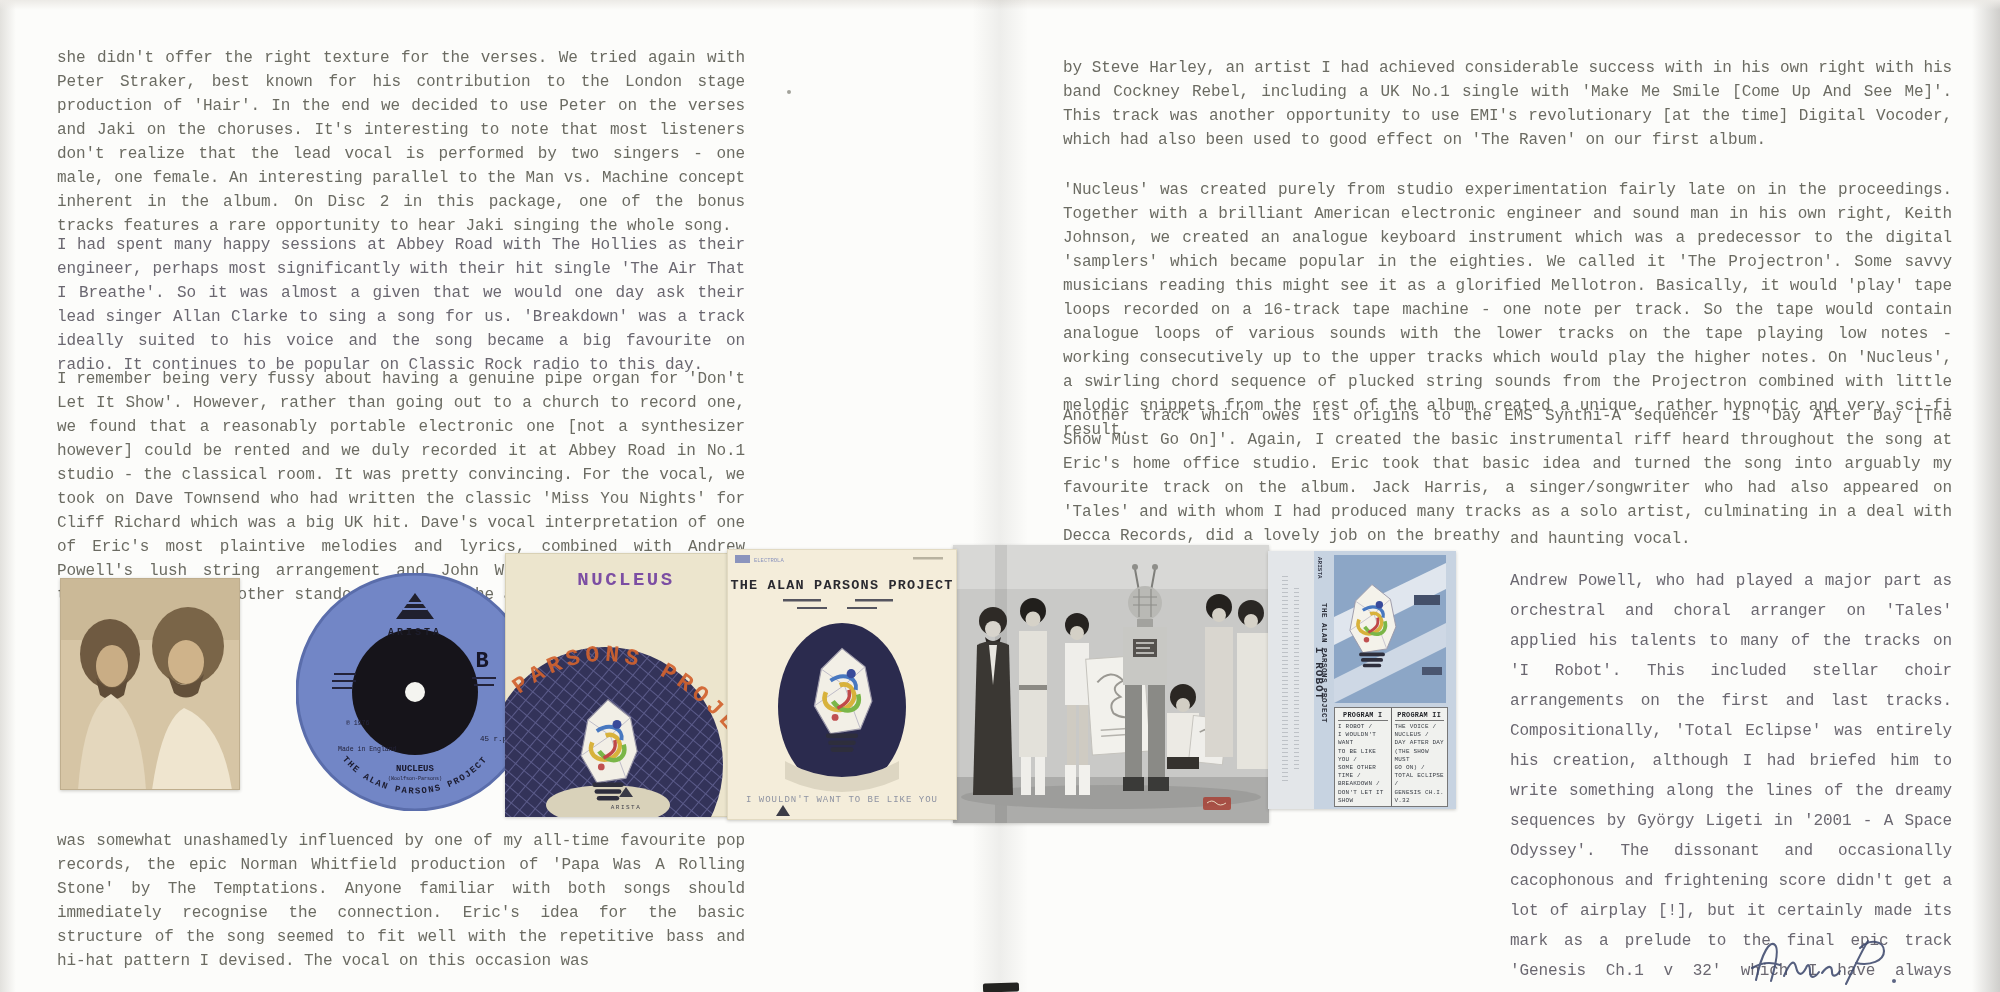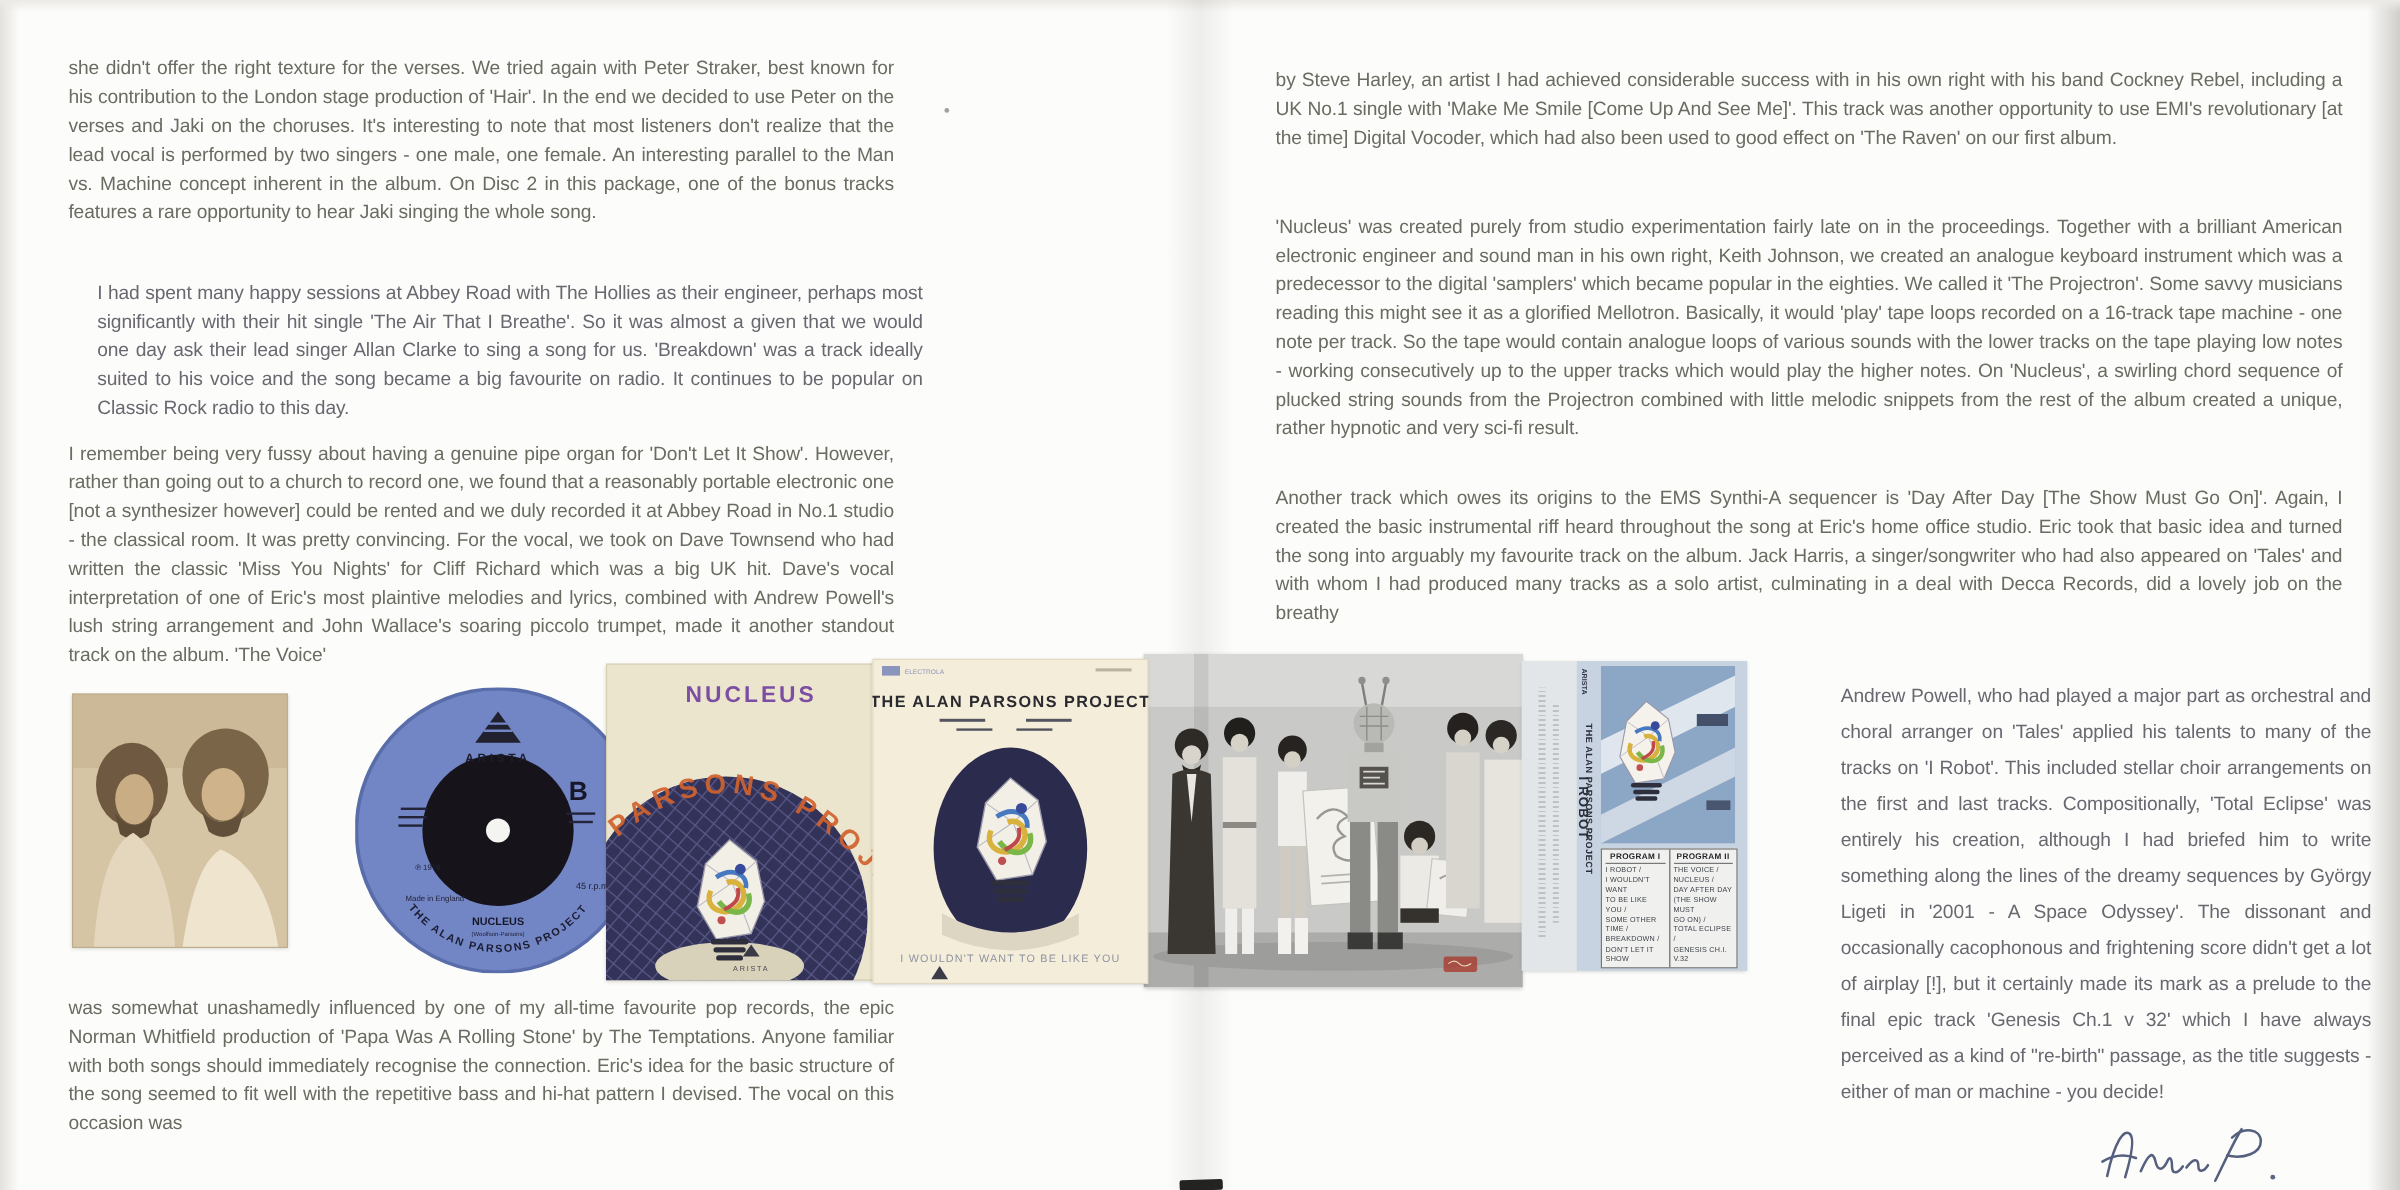--- a/index.html
+++ b/index.html
@@ -1,33 +1,33 @@
 <!DOCTYPE html>
 <html><head>
 <meta charset="utf-8">
 <style>
   html,body{margin:0;padding:0;}
   body{width:2000px;height:992px;position:relative;overflow:hidden;
        background:#fcfcfa;font-family:"Liberation Sans",sans-serif;}
-  .spread{position:absolute;inset:0;}
+  .spread{position:absolute;inset:0;font-family:Liberation Mono, monospace;}
   .edge-left{position:absolute;left:0;top:0;width:16px;height:100%;
     background:linear-gradient(to right,#e2e1dd,rgba(255,255,255,0));}
   .edge-right{position:absolute;right:0;top:0;width:28px;height:100%;
     background:linear-gradient(to left,#cfcecb,rgba(255,255,255,0));}
   .edge-top{position:absolute;left:0;top:0;width:100%;height:10px;
     background:linear-gradient(to bottom,#eceae6,rgba(255,255,255,0));}
   .fold{position:absolute;left:972px;top:0;width:56px;height:100%;
     background:linear-gradient(to right,rgba(255,255,255,0),rgba(110,110,105,.10) 50%,rgba(255,255,255,0));}
   .fold-notch{position:absolute;left:983px;top:983px;width:36px;height:9px;
     background:#232321;border-radius:2px;transform:rotate(-2deg);}
   .speck{position:absolute;width:4px;height:4px;border-radius:50%;background:#a2a29a;}
 
   .para{position:absolute;font-size:16px;line-height:24px;color:#6b6b62;
         text-align:justify;letter-spacing:-0.1px;}
-  .tint-purple{color:#6a6770;margin-left:24px;}
+  .tint-purple{color:#6a6770;}
   .col-para{line-height:30px;}
 
   .artifact{position:absolute;}
   .shadowed{box-shadow:0 1px 3px rgba(60,60,50,.25);}
 
   
   .cassette{background:#e3e6e9;}
   .cass-stripe{position:absolute;background:repeating-linear-gradient(0deg,
       rgba(92,98,110,.28) 0 1.5px,transparent 1.5px 4px);}
   .cass-card{position:absolute;left:46px;top:0;width:142px;height:258px;background:#c7d3e1;}
@@ -54,20 +54,21 @@
   <div class="speck" style="left:787px;top:90px;"></div>
 
   <div class="para" style="left:57px;top:46px;width:688px;">she didn't offer the right texture for the verses. We tried again with Peter Straker, best known for his contribution to the London stage production of 'Hair'. In the end we decided to use Peter on the verses and Jaki on the choruses. It's interesting to note that most listeners don't realize that the lead vocal is performed by two singers - one male, one female. An interesting parallel to the Man vs. Machine concept inherent in the album. On Disc 2 in this package, one of the bonus tracks features a rare opportunity to hear Jaki singing the whole song.</div>
   <div class="para tint-purple" style="left:57px;top:233px;width:688px;">I had spent many happy sessions at Abbey Road with The Hollies as their engineer, perhaps most significantly with their hit single 'The Air That I Breathe'. So it was almost a given that we would one day ask their lead singer Allan Clarke to sing a song for us. 'Breakdown' was a track ideally suited to his voice and the song became a big favourite on radio. It continues to be popular on Classic Rock radio to this day.</div>
   <div class="para" style="left:57px;top:367px;width:688px;">I remember being very fussy about having a genuine pipe organ for 'Don't Let It Show'. However, rather than going out to a church to record one, we found that a reasonably portable electronic one [not a synthesizer however] could be rented and we duly recorded it at Abbey Road in No.1 studio - the classical room. It was pretty convincing. For the vocal, we took on Dave Townsend who had written the classic 'Miss You Nights' for Cliff Richard which was a big UK hit. Dave's vocal interpretation of one of Eric's most plaintive melodies and lyrics, combined with Andrew Powell's lush string arrangement and John Wallace's soaring piccolo trumpet, made it another standout track on the album. 'The Voice'</div>
   <div class="para" style="left:57px;top:829px;width:688px;">was somewhat unashamedly influenced by one of my all-time favourite pop records, the epic Norman Whitfield production of 'Papa Was A Rolling Stone' by The Temptations. Anyone familiar with both songs should immediately recognise the connection. Eric's idea for the basic structure of the song seemed to fit well with the repetitive bass and hi-hat pattern I devised. The vocal on this occasion was</div>
 
   <div class="para" style="left:1063px;top:56px;width:889px;">by Steve Harley, an artist I had achieved considerable success with in his own right with his band Cockney Rebel, including a UK No.1 single with 'Make Me Smile [Come Up And See Me]'. This track was another opportunity to use EMI's revolutionary [at the time] Digital Vocoder, which had also been used to good effect on 'The Raven' on our first album.</div>
   <div class="para" style="left:1063px;top:178px;width:889px;">'Nucleus' was created purely from studio experimentation fairly late on in the proceedings. Together with a brilliant American electronic engineer and sound man in his own right, Keith Johnson, we created an analogue keyboard instrument which was a predecessor to the digital 'samplers' which became popular in the eighties. We called it 'The Projectron'. Some savvy musicians reading this might see it as a glorified Mellotron. Basically, it would 'play' tape loops recorded on a 16-track tape machine - one note per track. So the tape would contain analogue loops of various sounds with the lower tracks on the tape playing low notes - working consecutively up to the upper tracks which would play the higher notes. On 'Nucleus', a swirling chord sequence of plucked string sounds from the Projectron combined with little melodic snippets from the rest of the album created a unique, rather hypnotic and very sci-fi result.</div>
   <div class="para" style="left:1063px;top:404px;width:889px;">Another track which owes its origins to the EMS Synthi-A sequencer is 'Day After Day [The Show Must Go On]'.  Again, I created the basic instrumental riff heard throughout the song at Eric's home office studio. Eric took that basic idea and turned the song into arguably my favourite track on the album. Jack Harris, a singer/songwriter who had also appeared on 'Tales' and with whom I had produced many tracks as a solo artist, culminating in a deal with Decca Records, did a lovely job on the breathy</div>
+  <div class="para" style="left:1510px;top:527px;width:442px;text-align:left;">and haunting vocal.</div>
   <div class="para col-para tint-purple" style="left:1510px;top:566px;width:442px;">Andrew Powell, who had played a major part as orchestral and choral arranger on 'Tales' applied his talents to many of the tracks on 'I Robot'. This included stellar choir arrangements on the first and last tracks. Compositionally, 'Total Eclipse' was entirely his creation, although I had briefed him to write something along the lines of the dreamy sequences by György Ligeti in '2001 - A Space Odyssey'. The dissonant and occasionally cacophonous and frightening score didn't get a lot of airplay [!], but it certainly made its mark as a prelude to the final epic track 'Genesis Ch.1 v 32' which I have always perceived as a kind of "re-birth" passage, as the title suggests - either of man or machine - you decide!</div>
 
   <div class="artifact" style="left:1742px;top:932px;width:180px;height:58px;" aria-label="Alan P.">
     <svg width="180" height="58" viewBox="0 0 180 58">
       <g fill="none" stroke="#3f4a6e" stroke-width="2.1" stroke-linecap="round" opacity="0.88">
         <path d="M14 48 C 20 20 28 8 33 13 C 37 17 34 32 29 49"></path>
         <path d="M10 36 C 20 30 30 30 38 33"></path>
         <path d="M42 44 C 48 30 52 27 54 35 C 56 44 60 44 64 36 C 66 31 68 33 68 40 C 68 46 72 47 77 40"></path>
         <path d="M80 41 C 86 33 90 33 90 40 C 90 45 94 45 98 39"></path>
         <path d="M104 52 C 112 36 120 18 126 9"></path>

